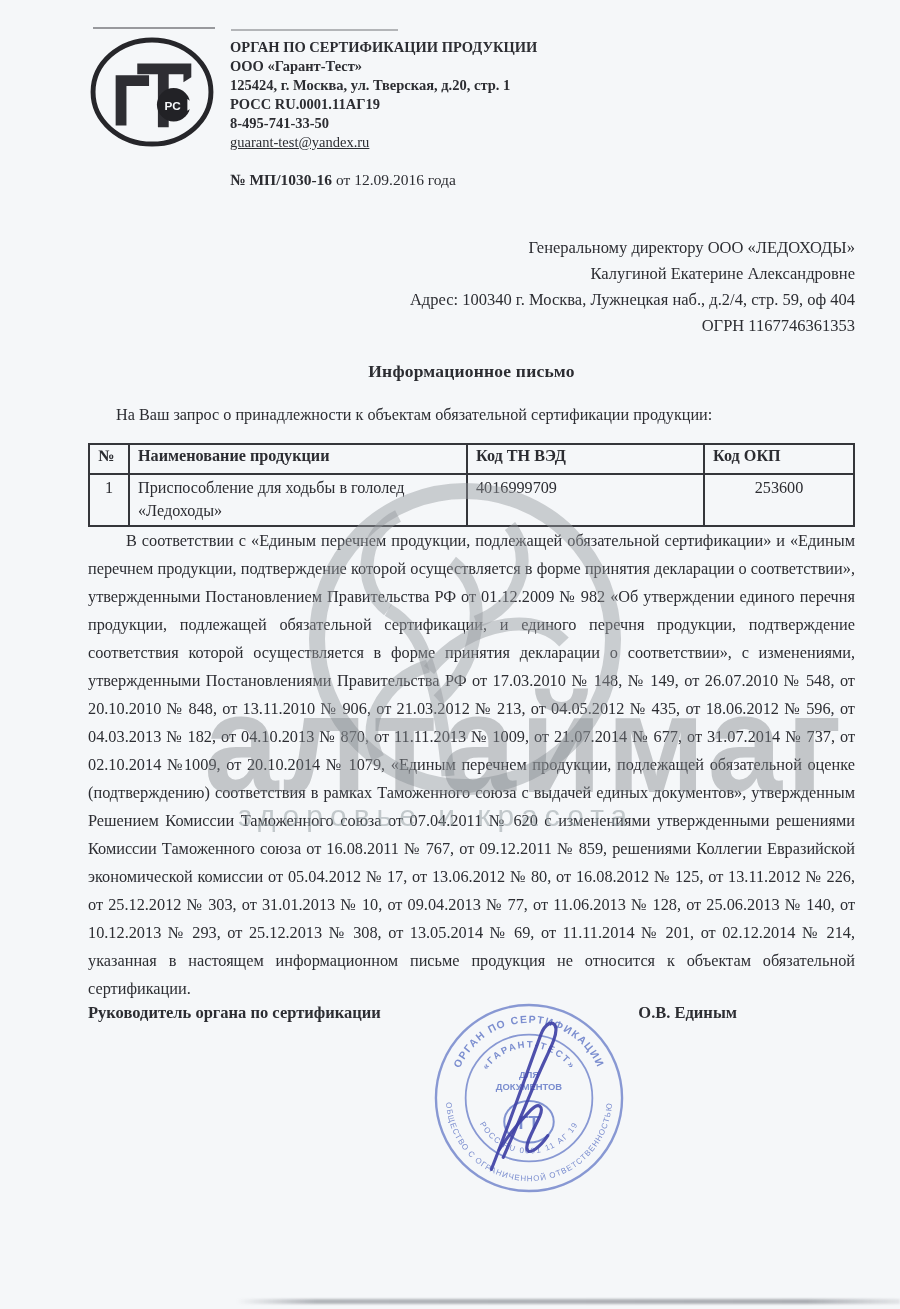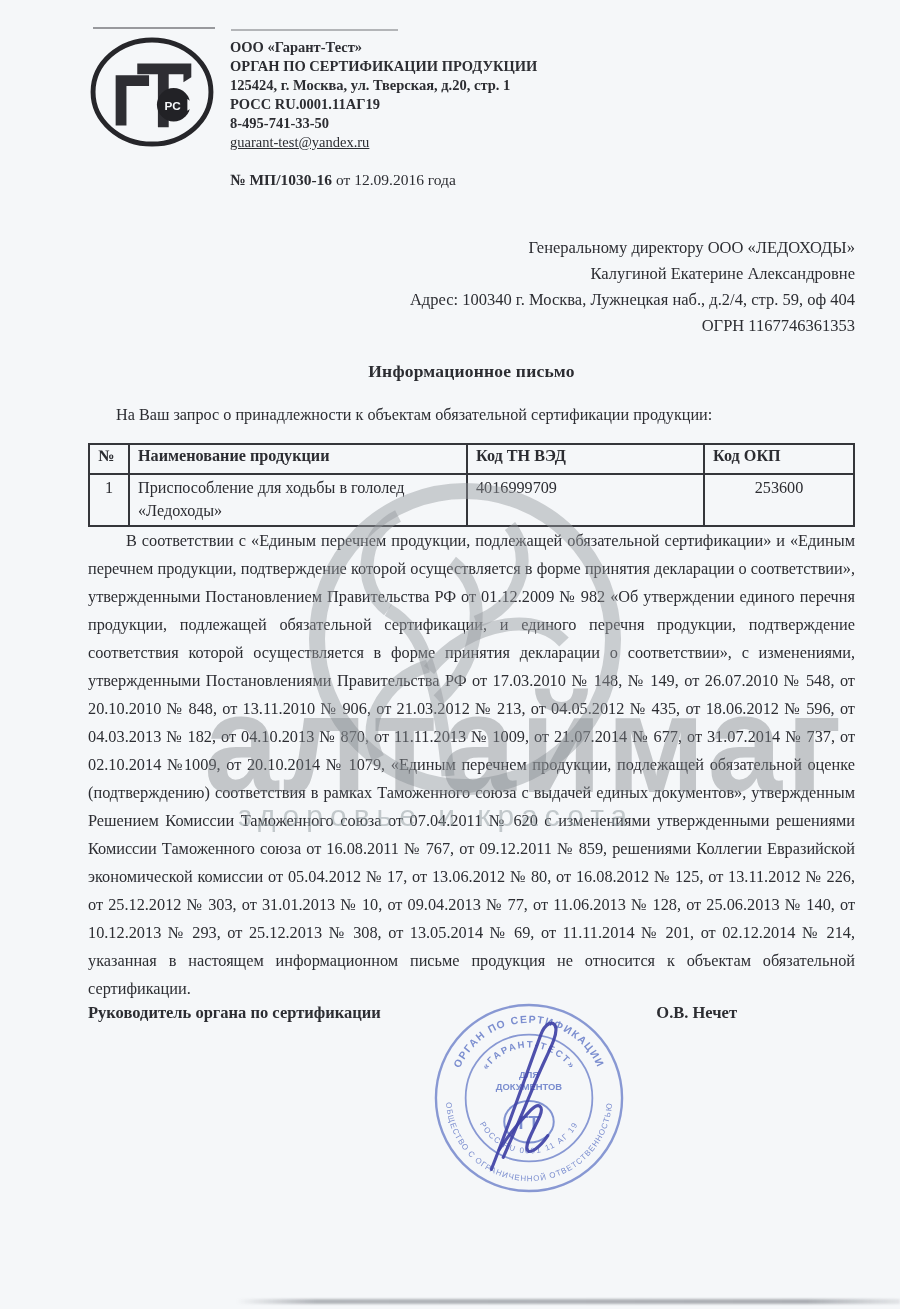--- a/index.html
+++ b/index.html
@@ -64,22 +64,22 @@
     <div class="letterhead">
       <svg class="lh-logo" viewBox="0 0 130 114">
         <ellipse cx="65" cy="57" rx="60" ry="53" fill="none" stroke="#26262a" stroke-width="5"></ellipse>
         <path d="M28 40 h34 v11 h-23 v40 h-11 z" fill="#2e2e33"></path>
         <path d="M50 28 h55 v14 l-8 5 v-8 h-15 v54 h-11 v-54 h-21 z" fill="#2e2e33"></path>
         <circle cx="87" cy="70" r="17" fill="#222226"></circle>
         <text x="86" y="75" text-anchor="middle" fill="#f5f7f9" font-family="Liberation Sans, sans-serif" font-size="12" font-weight="bold">РС</text>
         <path d="M101 64 l9 6 l-9 6 z" fill="#f5f7f9"></path>
       </svg>
       <div class="lh-text">
+        <div>ОРГАН  ПО СЕРТИФИКАЦИИ ПРОДУКЦИИ</div>
         <div>ООО  «Гарант-Тест»</div>
-        <div>ОРГАН  ПО СЕРТИФИКАЦИИ ПРОДУКЦИИ</div>
         <div>125424, г. Москва, ул. Тверская, д.20, стр. 1</div>
         <div>РОСС RU.0001.11АГ19</div>
         <div>8-495-741-33-50</div>
         <div><span class="email">guarant-test@yandex.ru</span></div>
         <div class="ref-line"><span class="b">№ МП/1030-16</span><span> от 12.09.2016 года</span></div>
       </div>
     </div>
 
     <div class="addressee">
       <div>Генеральному директору ООО «ЛЕДОХОДЫ»</div>
@@ -112,21 +112,21 @@
         <td class="tall">4016999709</td>
         <td class="c tall">253600</td>
       </tr>
     </tbody>
       </table>
 
     <div class="para">В соответствии с «Единым перечнем продукции, подлежащей обязательной сертификации» и «Единым перечнем продукции, подтверждение которой осуществляется в форме принятия декларации о соответствии», утвержденными Постановлением Правительства РФ от 01.12.2009 № 982 «Об утверждении единого перечня продукции, подлежащей обязательной сертификации, и единого перечня продукции, подтверждение соответствия которой осуществляется в форме принятия декларации о соответствии», с изменениями, утвержденными Постановлениями Правительства РФ от 17.03.2010 № 148, № 149, от 26.07.2010 № 548, от 20.10.2010 № 848, от 13.11.2010 № 906, от 21.03.2012 № 213, от 04.05.2012 № 435, от 18.06.2012 № 596, от 04.03.2013 № 182, от 04.10.2013 № 870, от 11.11.2013 № 1009, от 21.07.2014 № 677, от 31.07.2014 № 737, от 02.10.2014 №1009, от 20.10.2014 № 1079, «Единым перечнем продукции, подлежащей обязательной оценке (подтверждению) соответствия в рамках Таможенного союза с выдачей единых документов», утвержденным Решением Комиссии Таможенного союза от 07.04.2011 № 620 с изменениями утвержденными решениями Комиссии Таможенного союза от 16.08.2011 № 767, от 09.12.2011 № 859, решениями Коллегии Евразийской экономической комиссии от 05.04.2012 № 17, от 13.06.2012 № 80, от 16.08.2012 № 125, от 13.11.2012 № 226, от 25.12.2012 № 303, от 31.01.2013 № 10, от 09.04.2013 № 77, от 11.06.2013 № 128, от 25.06.2013 № 140, от 10.12.2013 № 293, от 25.12.2013 № 308, от 13.05.2014 № 69, от 11.11.2014 № 201, от 02.12.2014 № 214, указанная в настоящем информационном письме продукция не относится к объектам обязательной сертификации.</div>
 
     <div class="sig-row">
       <span>Руководитель органа по сертификации</span>
-      <span class="name">О.В. Нечет</span>
+      <span class="name">О.В. Единым</span>
     </div>
   </div>
 
   <svg class="overlay wm-globe" viewBox="0 0 334 334">
     <g fill="none" stroke="rgba(148,154,158,.45)">
       <circle cx="167" cy="167" r="148" stroke-width="16"></circle>
       <path d="M150 304 C146 258 140 226 130 194 C122 166 108 148 90 138" stroke-width="13"></path>
       <path d="M131 198 C152 172 178 158 208 153 C234 149 254 157 266 170" stroke-width="13"></path>
       <path d="M140 228 C163 207 176 181 178 150 C180 124 171 103 154 90" stroke-width="13"></path>
       <path d="M90 138 C74 126 66 106 70 84 C73 66 84 52 100 44" stroke-width="13"></path>

